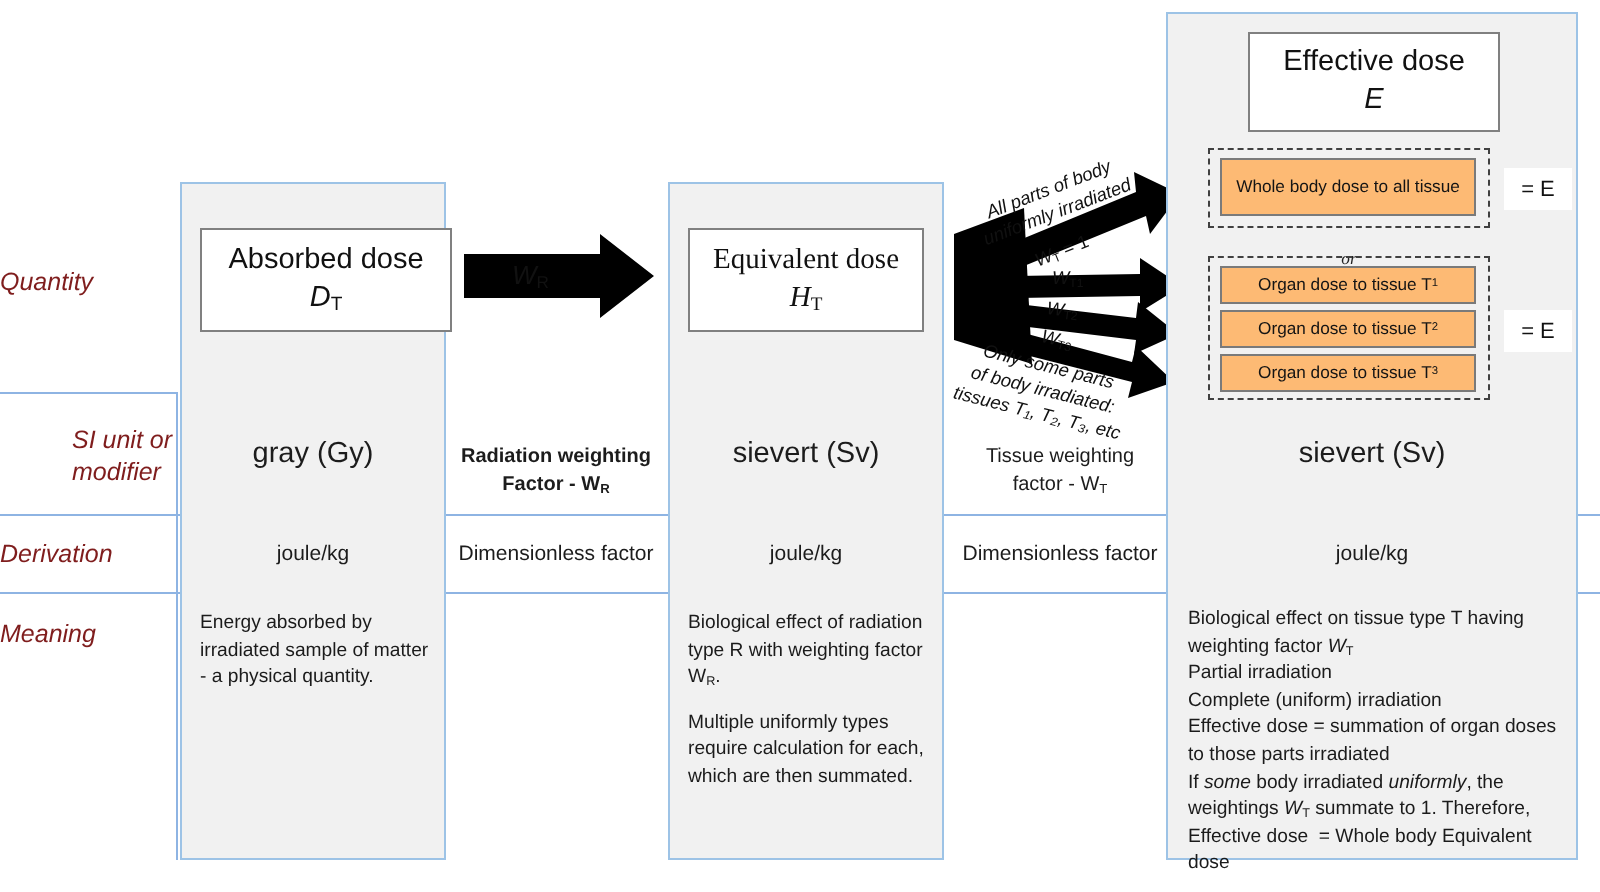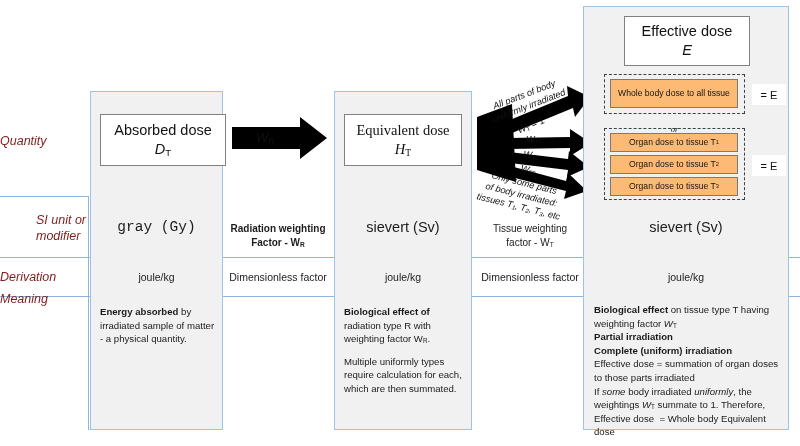--- a/index.html
+++ b/index.html
@@ -50,21 +50,21 @@
   }
   .unit{font-size:14.5px;}
   .deriv{font-size:10.5px;}
   .gapnote{font-size:10px;line-height:1.35;}
 
   
   .meaning{
     position:absolute;box-sizing:border-box;text-align:left;
     font-size:9.6px;line-height:1.42;color:#1b1b1b;
   }
-  .meaning b{font-weight:700;margin-top:23px;}
+  .meaning b{font-weight:400;margin-top:23px;}
   .meaning i{font-style:italic;}
   .meaning p{margin:0;}
   .meaning .gap{height:9px;}
 
   
   .dashgrp{
     position:absolute;border:1.3px dashed #404040;box-sizing:border-box;
     background:transparent;
   }
   .dbox{
@@ -107,34 +107,34 @@
   <div class="rowlabel" style="left:0px;top:133px;width:86px;">
     <span>Quantity</span>
   </div>
   <div class="rowlabel" style="left:0px;top:212px;width:86px;margin-left:36px;">
     <span>SI unit or</span><br>
     <span>modifier</span>
   </div>
   <div class="rowlabel" style="left:0px;top:269px;width:86px;">
     <span>Derivation</span>
   </div>
-  <div class="rowlabel" style="left:0px;top:291px;width:86px;">
+  <div class="rowlabel" style="left:0px;top:309px;width:86px;">
     <span>Meaning</span>
   </div>
 
   <div class="panel" style="left:90px;top:91px;width:133px;height:339px;"></div>
 
   <div class="qbox" style="left:100px;top:114px;width:126px;height:52px;align-items:center;">
     <span>Absorbed dose</span>
     <span>
       <span class="ital">D</span><sub>T</sub>
     </span>
   </div>
 
-  <div class="cell unit" style="left:90px;top:219px;width:133px;font-family:Liberation Mono, monospace;">gray (Gy)</div>
+  <div class="cell unit" style="left:90px;top:219px;width:133px;">gray (Gy)</div>
   <div class="cell deriv" style="left:90px;top:271px;width:133px;">joule/kg</div>
 
   <div class="meaning" style="left:100px;top:305px;width:115px;">
     <p><b>Energy absorbed</b><span> by irradiated sample of matter - a physical quantity.</span></p>
   </div>
 
   <svg width="800" height="446" style="pointer-events:none;">
 
     <polygon points="232,127 300,127 300,117 327,138 300,159 300,149 232,149" fill="#000000"></polygon>
   </svg>

